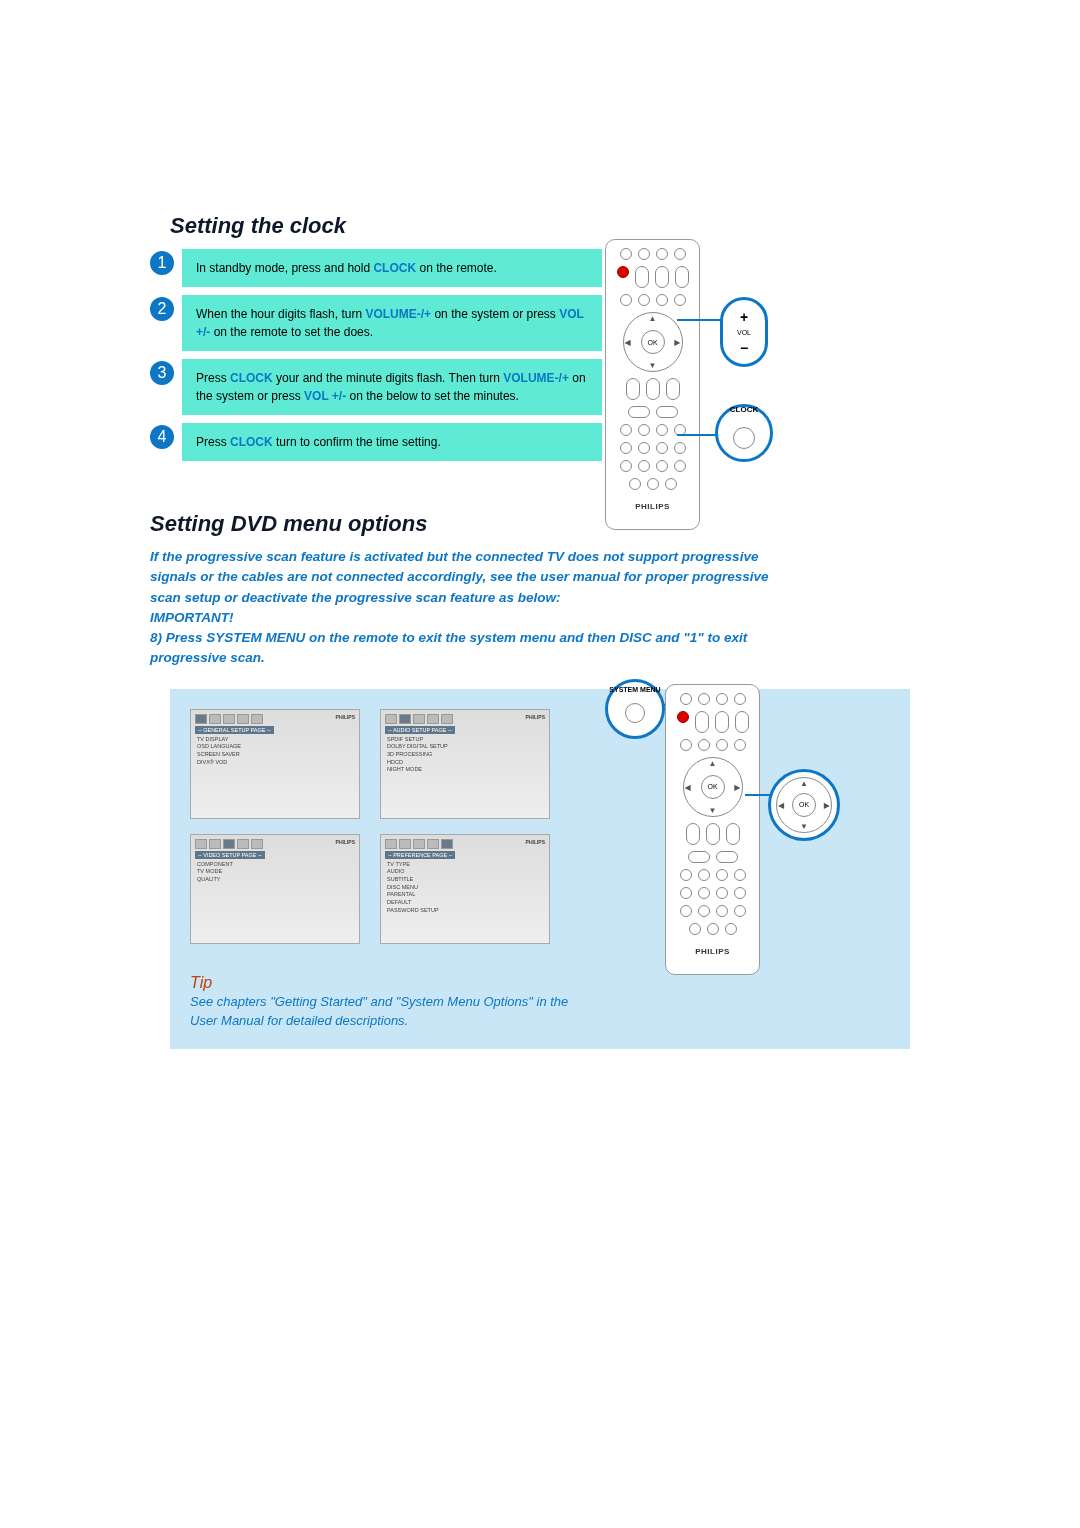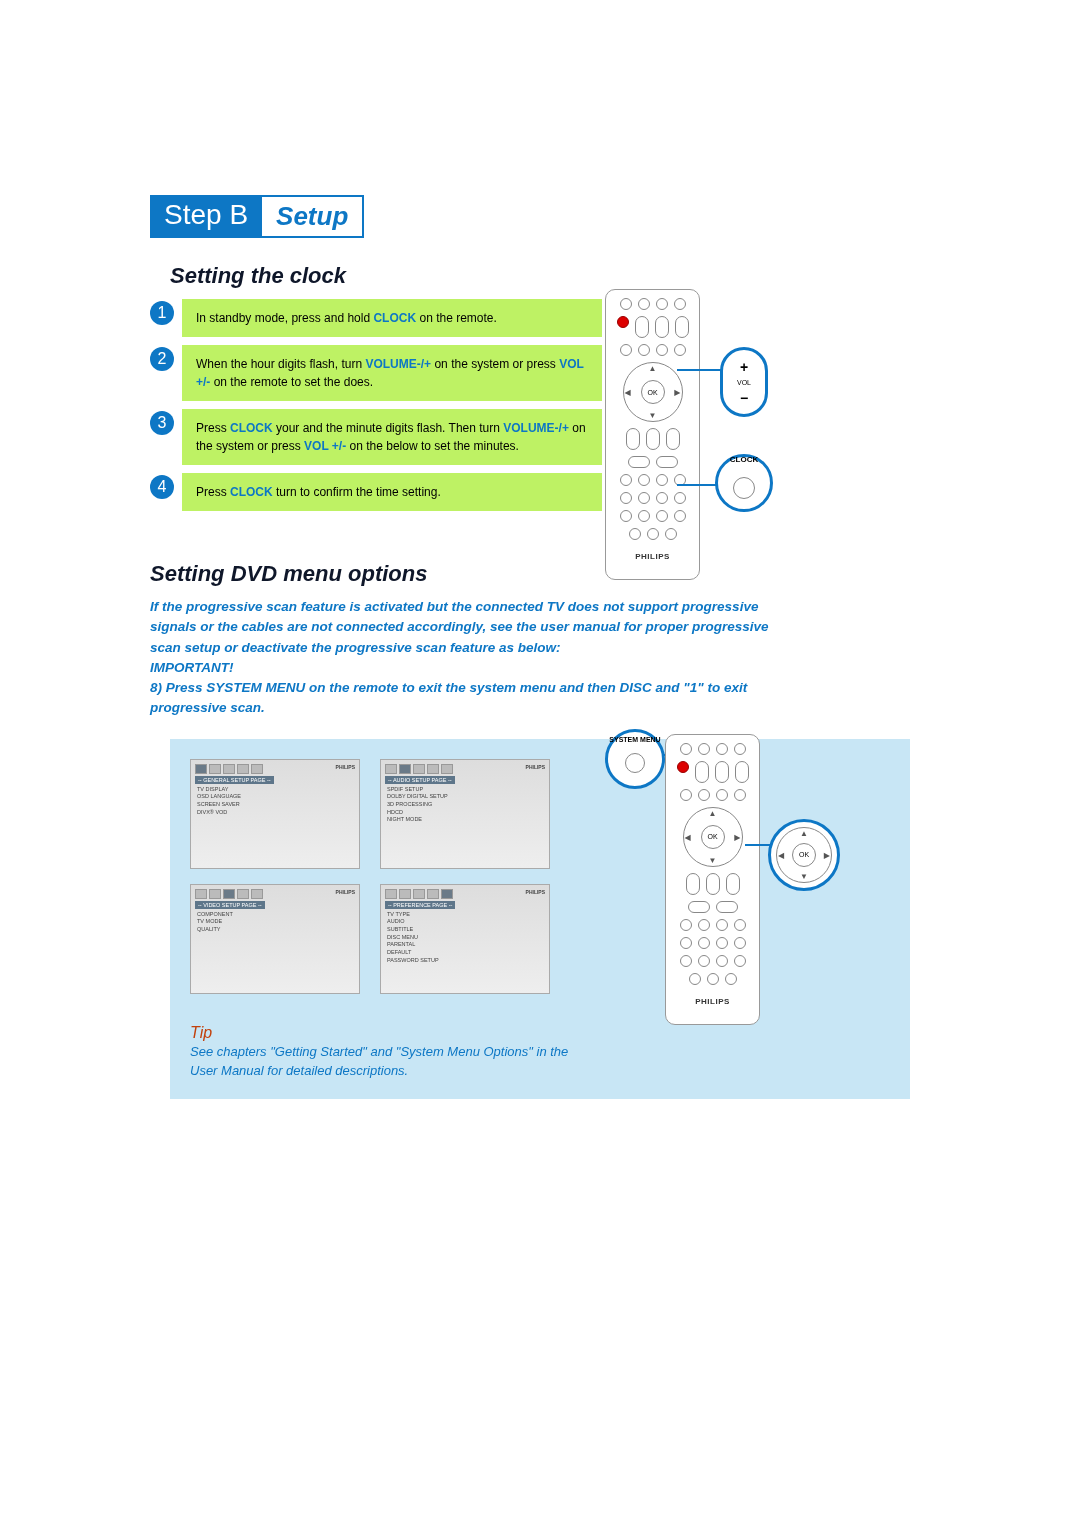--- a/index.html
+++ b/index.html
@@ -62,21 +62,21 @@
     color: #fff;
     font-size: 16px;
     display: flex;
     align-items: center;
     justify-content: center;
     flex-shrink: 0;
     margin-right: 8px;
     margin-top: 2px;
   }
   .step-text-box {
-    background: #bef264;
+    background: #5eead4;
     padding: 10px 14px;
     width: 420px;
     font-size: 12px;
     line-height: 1.5;
   }
   .step-text-box .kw { color: #0d77c5; font-weight: bold; }
   .remote-wrap {
     position: absolute;
     left: 455px;
     top: -10px;
@@ -254,24 +254,20 @@
   .tip-body {
     color: #0d77c5; font-style: italic; font-size: 13px; line-height: 1.5;
     width: 400px;
   }
 </style>
 </head>
 <body>
 
 <div class="page">
 
-  <div class="step-header">
-    <div class="step-b">Step B</div>
-    <div class="setup">Setup</div>
-  </div>
 
   <div class="section-title">Setting the clock</div>
 
   <div class="clock-block">
 
     <div class="step-row">
       <div class="step-num">1</div>
       <div class="step-text-box">
         <span>In standby mode, press and hold </span><span class="kw">CLOCK</span><span> on the remote.</span>
       </div>

